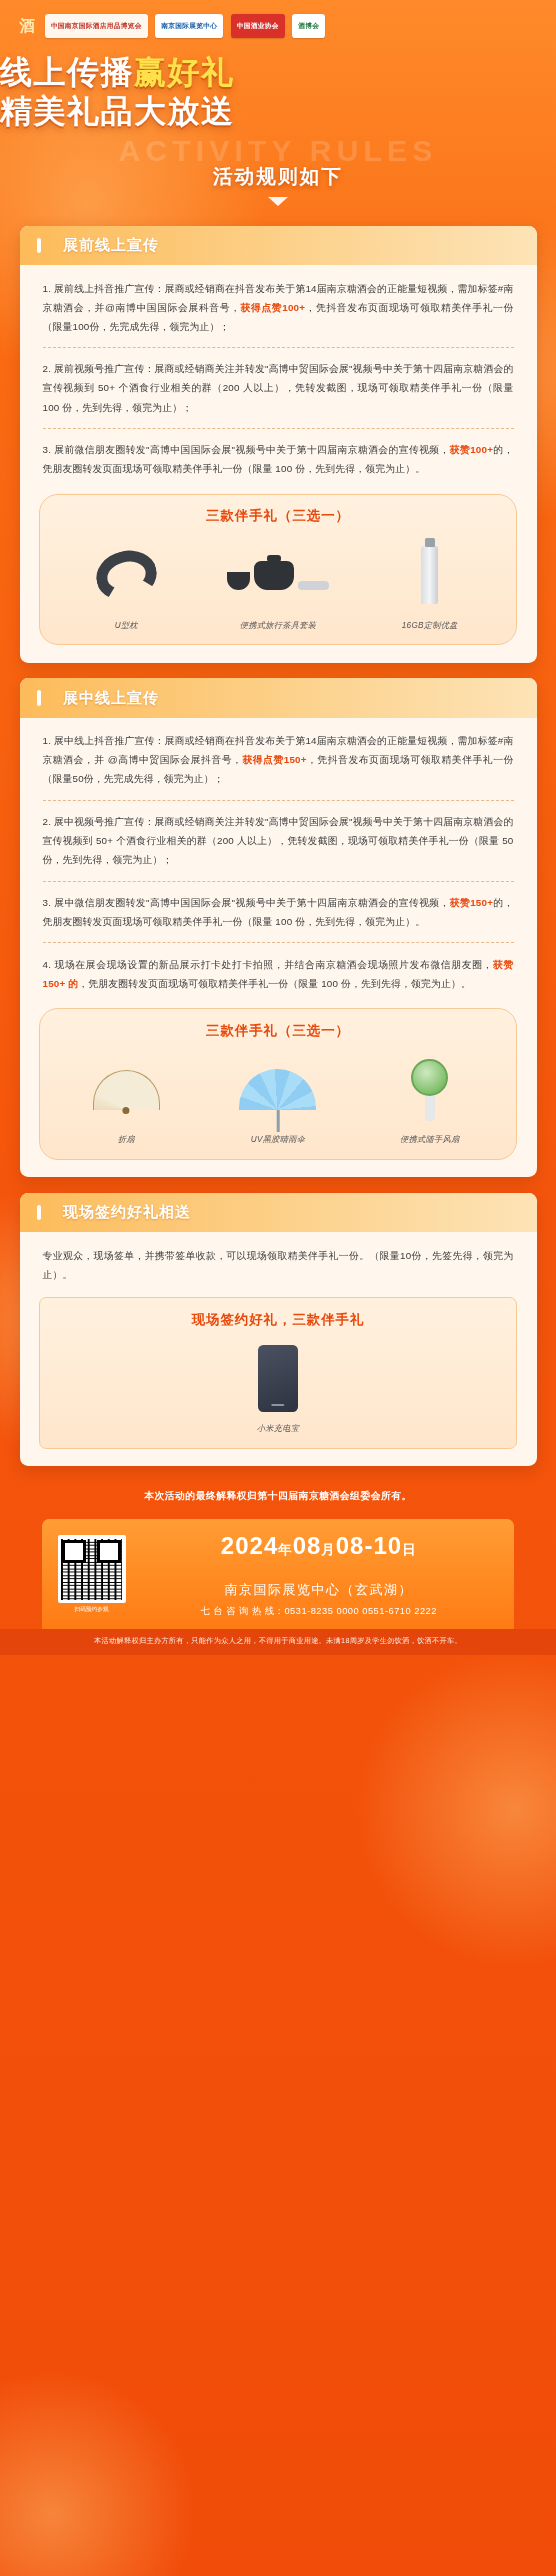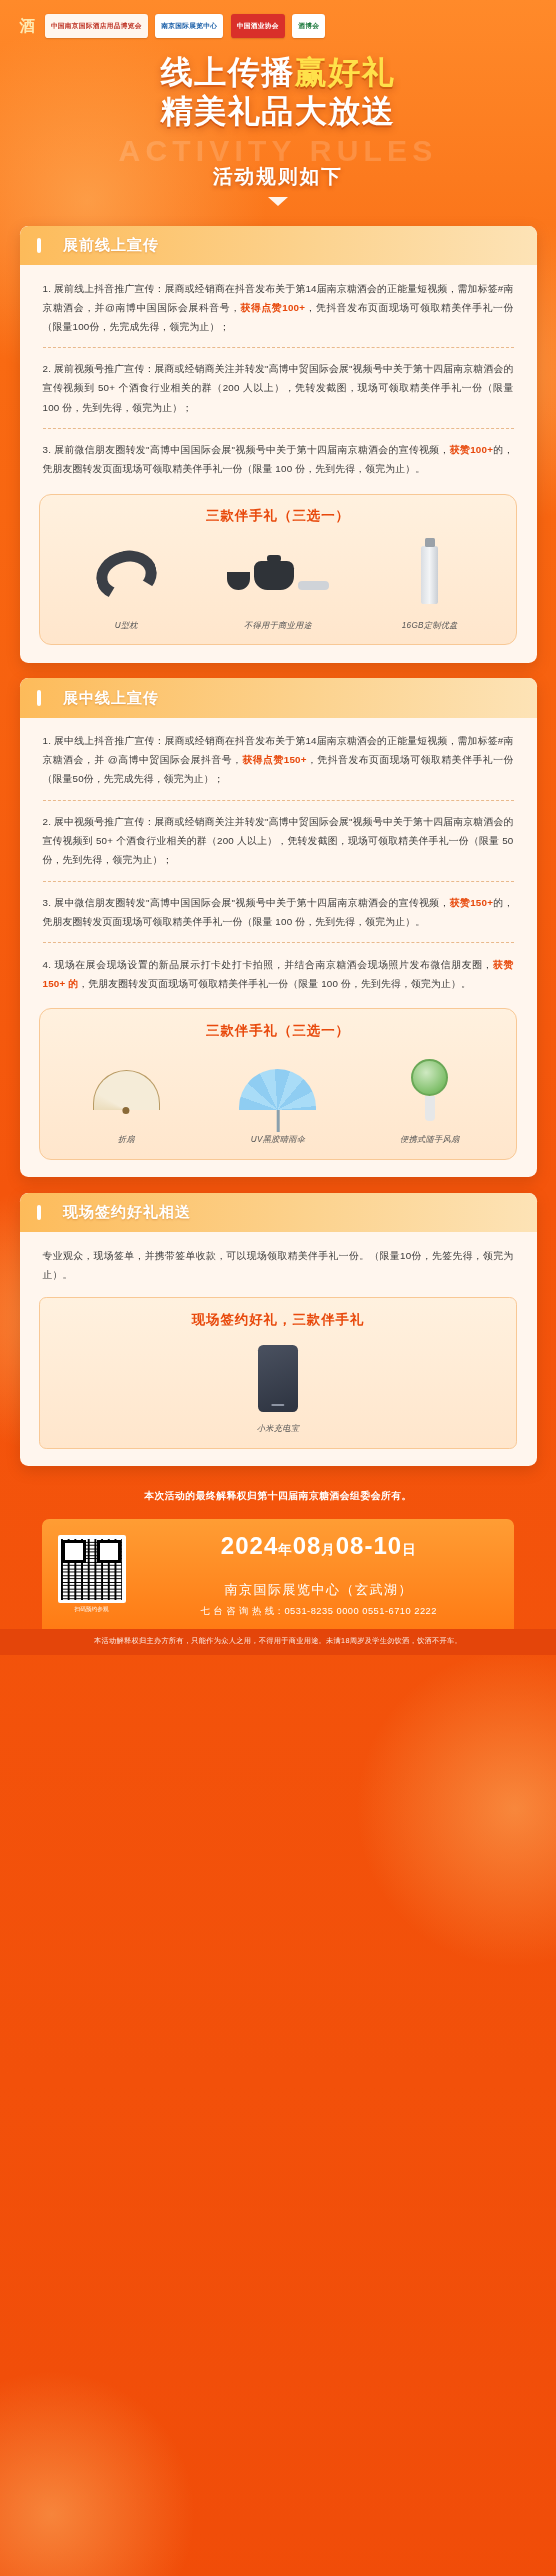--- a/index.html
+++ b/index.html
@@ -60,21 +60,20 @@
     padding: 0 2.1px;
     box-shadow: none;
   }
   .logo-chip.red { background: #d9302a; color: #fff; }
   .logo-chip.blue { background: #fff; color: #1a5fa8; }
   .logo-chip.green { background: #fff; color: #1f7a3f; }
 
   
   .title-wrap {
     position: relative;
-    text-align: center;
     padding: 9.3px 0 3.1px;
   }
   .title-line {
     font-size: 32px;
     font-weight: bold;
     color: #ffffff;
     letter-spacing: 1.5px;
     line-height: 1.22;
     text-shadow: 0 2.1px 0 rgba(190,50,0,.35), 0 3.1px 7.2px rgba(120,30,0,.35);
   }
@@ -159,21 +158,21 @@
     border: none;
     border-top: 1px dashed #e9b98c;
     margin: 11.3px 0;
   }
 
   
   .gift-block {
     margin: 15.5px 19.6px 0;
     background: linear-gradient(180deg, #fff1df 0%, #ffe6cc 100%);
     border: 1px solid #f8c895;
-    border-radius: 12px;
+    border-radius: 19px;
     padding: 12.4px 10.3px 13.4px;
   }
   .gift-title {
     text-align: center;
     font-size: 13.4px;
     font-weight: bold;
     color: #e8490c;
     letter-spacing: 1px;
     margin-bottom: 11.3px;
   }
@@ -431,21 +430,21 @@
           <div class="gift-cap">U型枕</div>
         </div>
         <div class="gift-item">
           <div class="gift-art">
             <div class="teaset">
                 <div class="cup"></div>
                 <div class="pot"></div>
                 <div class="lid"></div>
               </div>
           </div>
-          <div class="gift-cap">不得用于商业用途</div>
+          <div class="gift-cap">便携式旅行茶具套装</div>
         </div>
         <div class="gift-item">
           <div class="gift-art">
               <div class="usb"></div>
             </div>
           <div class="gift-cap">16GB定制优盘</div>
         </div>
       </div>
     </div>
   </div>

